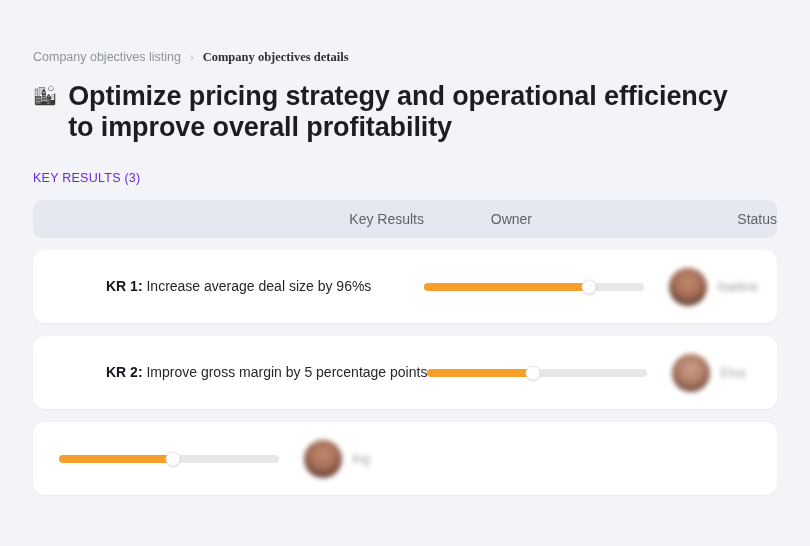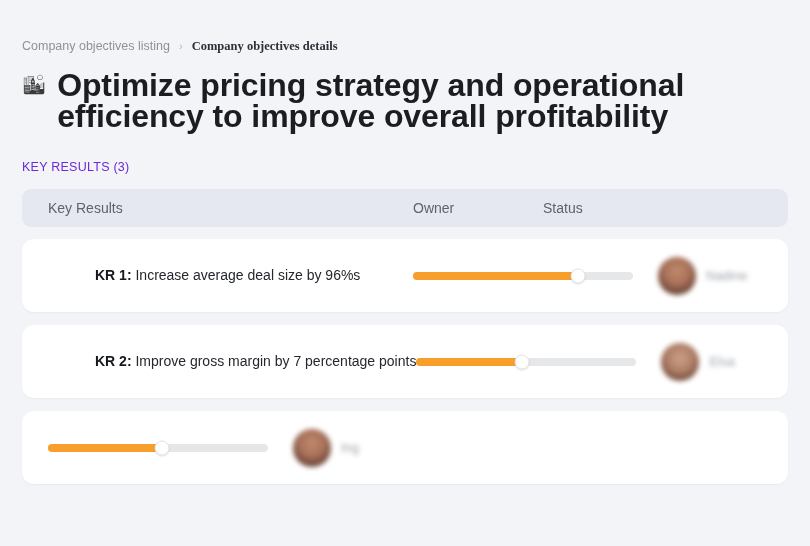--- a/index.html
+++ b/index.html
@@ -14,21 +14,21 @@
     background: #f3f4f7;
     font-family: "Liberation Sans", sans-serif;
     color: #22252a;
     -webkit-font-smoothing: antialiased;
   }
 
   .page {
     position: relative;
     width: 810px;
     height: 440px;
-    padding: 0;
+    padding: 11px;
   }
 
   
   .breadcrumb {
     display: flex;
     align-items: center;
     gap: 9px;
     padding: 38px 0 0 22px;
     font-size: 12.5px;
     line-height: 16px;
@@ -57,21 +57,21 @@
     padding: 16px 60px 0 22px;
   }
   .title-icon {
     font-size: 19px;
     line-height: 30px;
     flex: 0 0 auto;
     filter: grayscale(1) contrast(1.05);
     opacity: .88;
   }
   .page-title {
-    font-size: 32px;
+    font-size: 27px;
     font-weight: 700;
     line-height: 31px;
     letter-spacing: -0.1px;
     color: #1b1d21;
     max-width: 660px;
   }
 
   
   .section-label {
     padding: 27px 0 0 22px;
@@ -86,20 +86,21 @@
     margin: 14px 22px 0 22px;
   }
 
   .table-header {
     display: flex;
     align-items: center;
     height: 38px;
     background: #e5e8f0;
     border-radius: 9px;
     padding: 0 0 0 26px;
+    text-align: right;
   }
   .th {
     font-size: 14px;
     color: #5e636b;
     font-weight: 400;
   }
   .th-keyresults { flex: 0 0 365px; }
   .th-status     { flex: 0 0 245px; }
   .th-owner      { flex: 1 1 auto; }
 
@@ -228,21 +229,21 @@
           </div>
         </div>
         <div class="cell-owner">
           <div class="avatar a1"></div>
           <span class="owner-name">Nadine</span>
         </div>
       </div>
 
       <div class="row">
         <div class="cell-kr">
-          <span class="kr-tag">KR 2:</span><span class="kr-text"> Improve gross margin by 7 percentage points</span>
+          <span class="kr-tag">KR 2:</span><span class="kr-text"> Improve gross margin by 5 percentage points</span>
         </div>
         <div class="cell-status">
           <div class="progress">
             <div class="progress-fill" style="width: 48%;"></div>
             <div class="progress-knob" style="left: 48%;"></div>
           </div>
         </div>
         <div class="cell-owner">
           <div class="avatar a2"></div>
           <span class="owner-name">Elsa</span>

